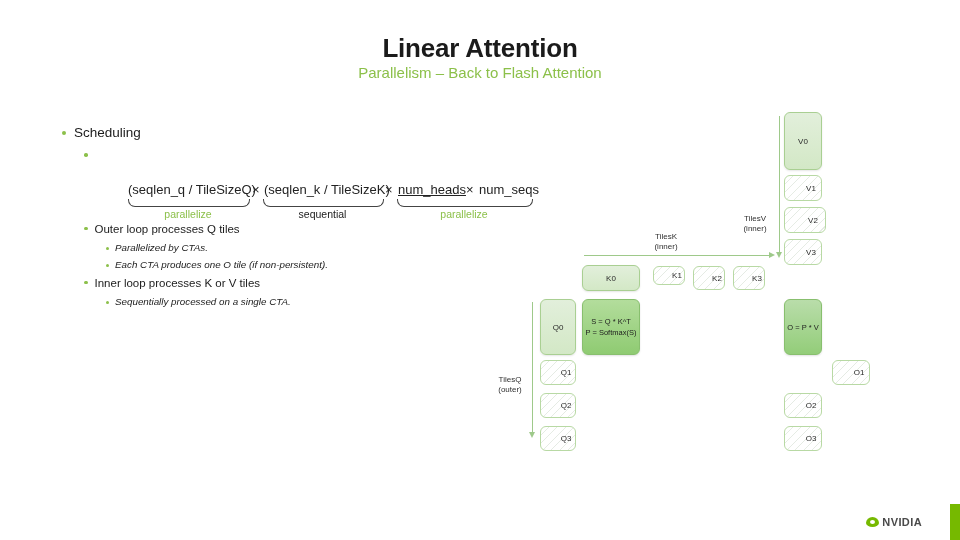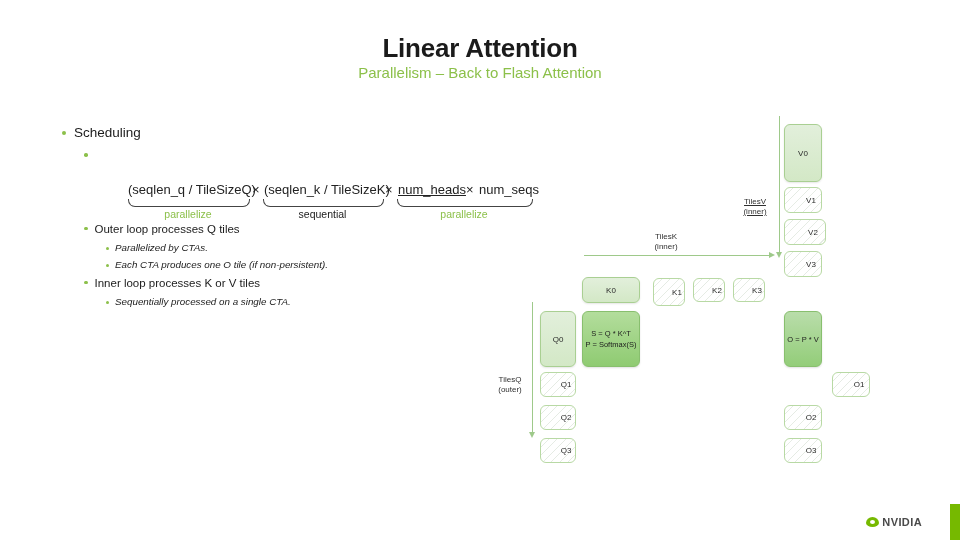--- a/index.html
+++ b/index.html
@@ -59,21 +59,20 @@
   .cap-dark{color:#1b1b1b;}
 
   
   .diagram{position:absolute;left:0;top:0;width:960px;height:540px;pointer-events:none;}
   .tile{
     position:absolute;box-sizing:border-box;
     border:1px solid #b8d9a4;border-radius:6px;
     display:flex;align-items:center;justify-content:center;
     font-size:8px;color:#2a2a2a;
     pointer-events:auto;
-    margin-top:12px;
   }
   
   .tile.hatch{
     background:
       repeating-linear-gradient(135deg,
         rgba(0,0,0,0) 0px, rgba(0,0,0,0) 5px,
         rgba(170,190,165,0.30) 5px, rgba(170,190,165,0.30) 6px),
       #ffffff;
     padding-left: 16px;
   }
@@ -188,39 +187,39 @@
 
     <span class="f-cap cap-green" style="left:0px;top:26px;width:120px;">parallelize</span>
     <span class="f-cap cap-dark" style="left:135px;top:26px;width:119px;">sequential</span>
     <span class="f-cap cap-green" style="left:269px;top:26px;width:134px;">parallelize</span>
   </div>
 
   <div class="diagram">
 
     <div class="axis-line axis-v" style="left:779px;top:116px;height:138px;"></div>
     <div class="arrow-head arrow-down" style="left:775.5px;top:252px;"></div>
-    <div class="axis-label" style="left:729px;top:197px;width:52px;text-decoration:underline;">
+    <div class="axis-label" style="left:729px;top:214px;width:52px;">
       <div>TilesV</div>
       <div>(inner)</div>
     </div>
 
     <div class="tile active" style="left:784px;top:112px;width:38px;height:58px;">V0</div>
     <div class="tile hatch" style="left:784px;top:175px;width:38px;height:26px;">V1</div>
     <div class="tile hatch" style="left:784px;top:207px;width:42px;height:26px;">V2</div>
     <div class="tile hatch" style="left:784px;top:239px;width:38px;height:26px;">V3</div>
 
     <div class="axis-line axis-h" style="left:584px;top:255px;width:186px;"></div>
     <div class="arrow-head arrow-right" style="left:769px;top:251.5px;"></div>
     <div class="axis-label" style="left:640px;top:232px;width:52px;">
       <div>TilesK</div>
       <div>(inner)</div>
     </div>
 
     <div class="tile active" style="left:582px;top:265px;width:58px;height:26px;">K0</div>
-    <div class="tile hatch" style="left:653px;top:266px;width:32px;height:28px;">K1</div>
+    <div class="tile hatch" style="left:653px;top:266px;width:32px;height:19px;">K1</div>
     <div class="tile hatch" style="left:693px;top:266px;width:32px;height:24px;">K2</div>
     <div class="tile hatch" style="left:733px;top:266px;width:32px;height:24px;">K3</div>
 
     <div class="axis-line axis-v" style="left:532px;top:302px;height:132px;"></div>
     <div class="arrow-head arrow-down" style="left:528.5px;top:432px;"></div>
     <div class="axis-label" style="left:487px;top:375px;width:46px;">
       <div>TilesQ</div>
       <div>(outer)</div>
     </div>
 

